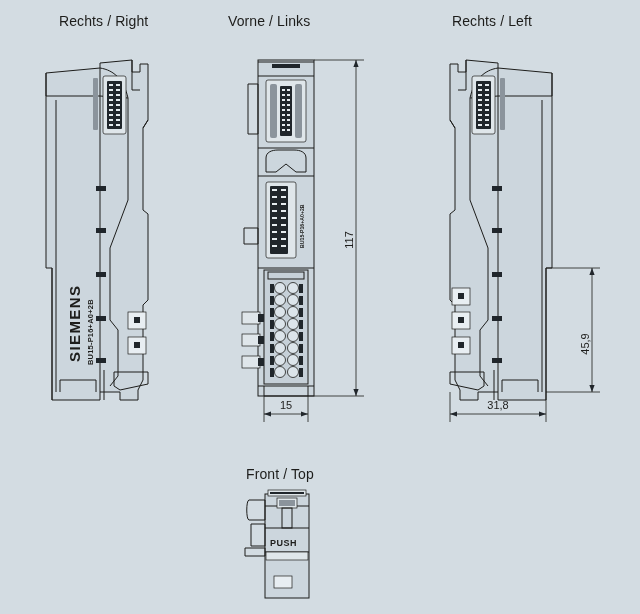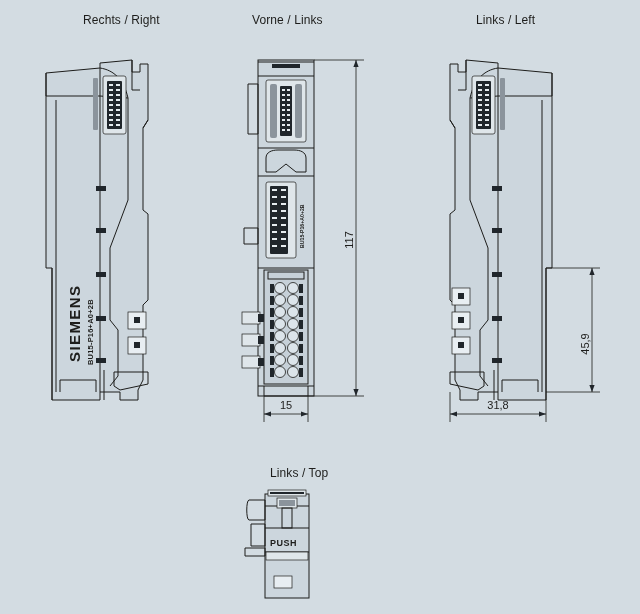--- a/index.html
+++ b/index.html
@@ -7,25 +7,24 @@
     width:640px;height:614px;
     background:#d3dce2;
     font-family:"Liberation Sans", sans-serif;
     color:#1d1d1b;
     overflow:hidden;
     position:relative;
   }
   .stage{position:absolute;inset:0;}
   .view-title{
     position:absolute;
-    font-size:12px;
+    font-size:14px;
     letter-spacing:.1px;
     color:#1d1d1b;
     white-space:nowrap;
-    margin-left:24px;
   }
   #title-right{left:59px;top:13px;}
   #title-front{left:228px;top:13px;}
   #title-left{left:452px;top:13px;}
   #title-top{left:246px;top:466px;}
 
   svg{position:absolute;left:0;top:0;overflow:visible;}
   .ln{fill:none;stroke:#1d1d1b;stroke-width:1;}
   .body-fill{fill:#ccd6dd;stroke:#1d1d1b;stroke-width:1;}
   .body-fill2{fill:#c6d0d8;stroke:#1d1d1b;stroke-width:1;}
@@ -38,22 +37,22 @@
   .labeltext{font-family:"Liberation Sans",sans-serif;font-weight:bold;fill:#1d1d1b;}
   .circ{fill:#dce4ea;stroke:#1d1d1b;stroke-width:.8;}
 </style>
 </head>
 <body>
 
 <div class="stage">
 
   <div class="view-title" id="title-right">Rechts / Right</div>
   <div class="view-title" id="title-front">Vorne / Links</div>
-  <div class="view-title" id="title-left">Links / Left</div>
-  <div class="view-title" id="title-top">Links / Top</div>
+  <div class="view-title" id="title-left">Rechts / Left</div>
+  <div class="view-title" id="title-top">Front / Top</div>
 
   <svg width="640" height="614">
     <g>
 
       <path class="body-fill" d="
         M 46,73
         L 100,68
         L 100,63 L 132,60 L 132,72 L 140,72 L 140,64
         L 148,64 L 148,120
         L 143,128 L 143,210

